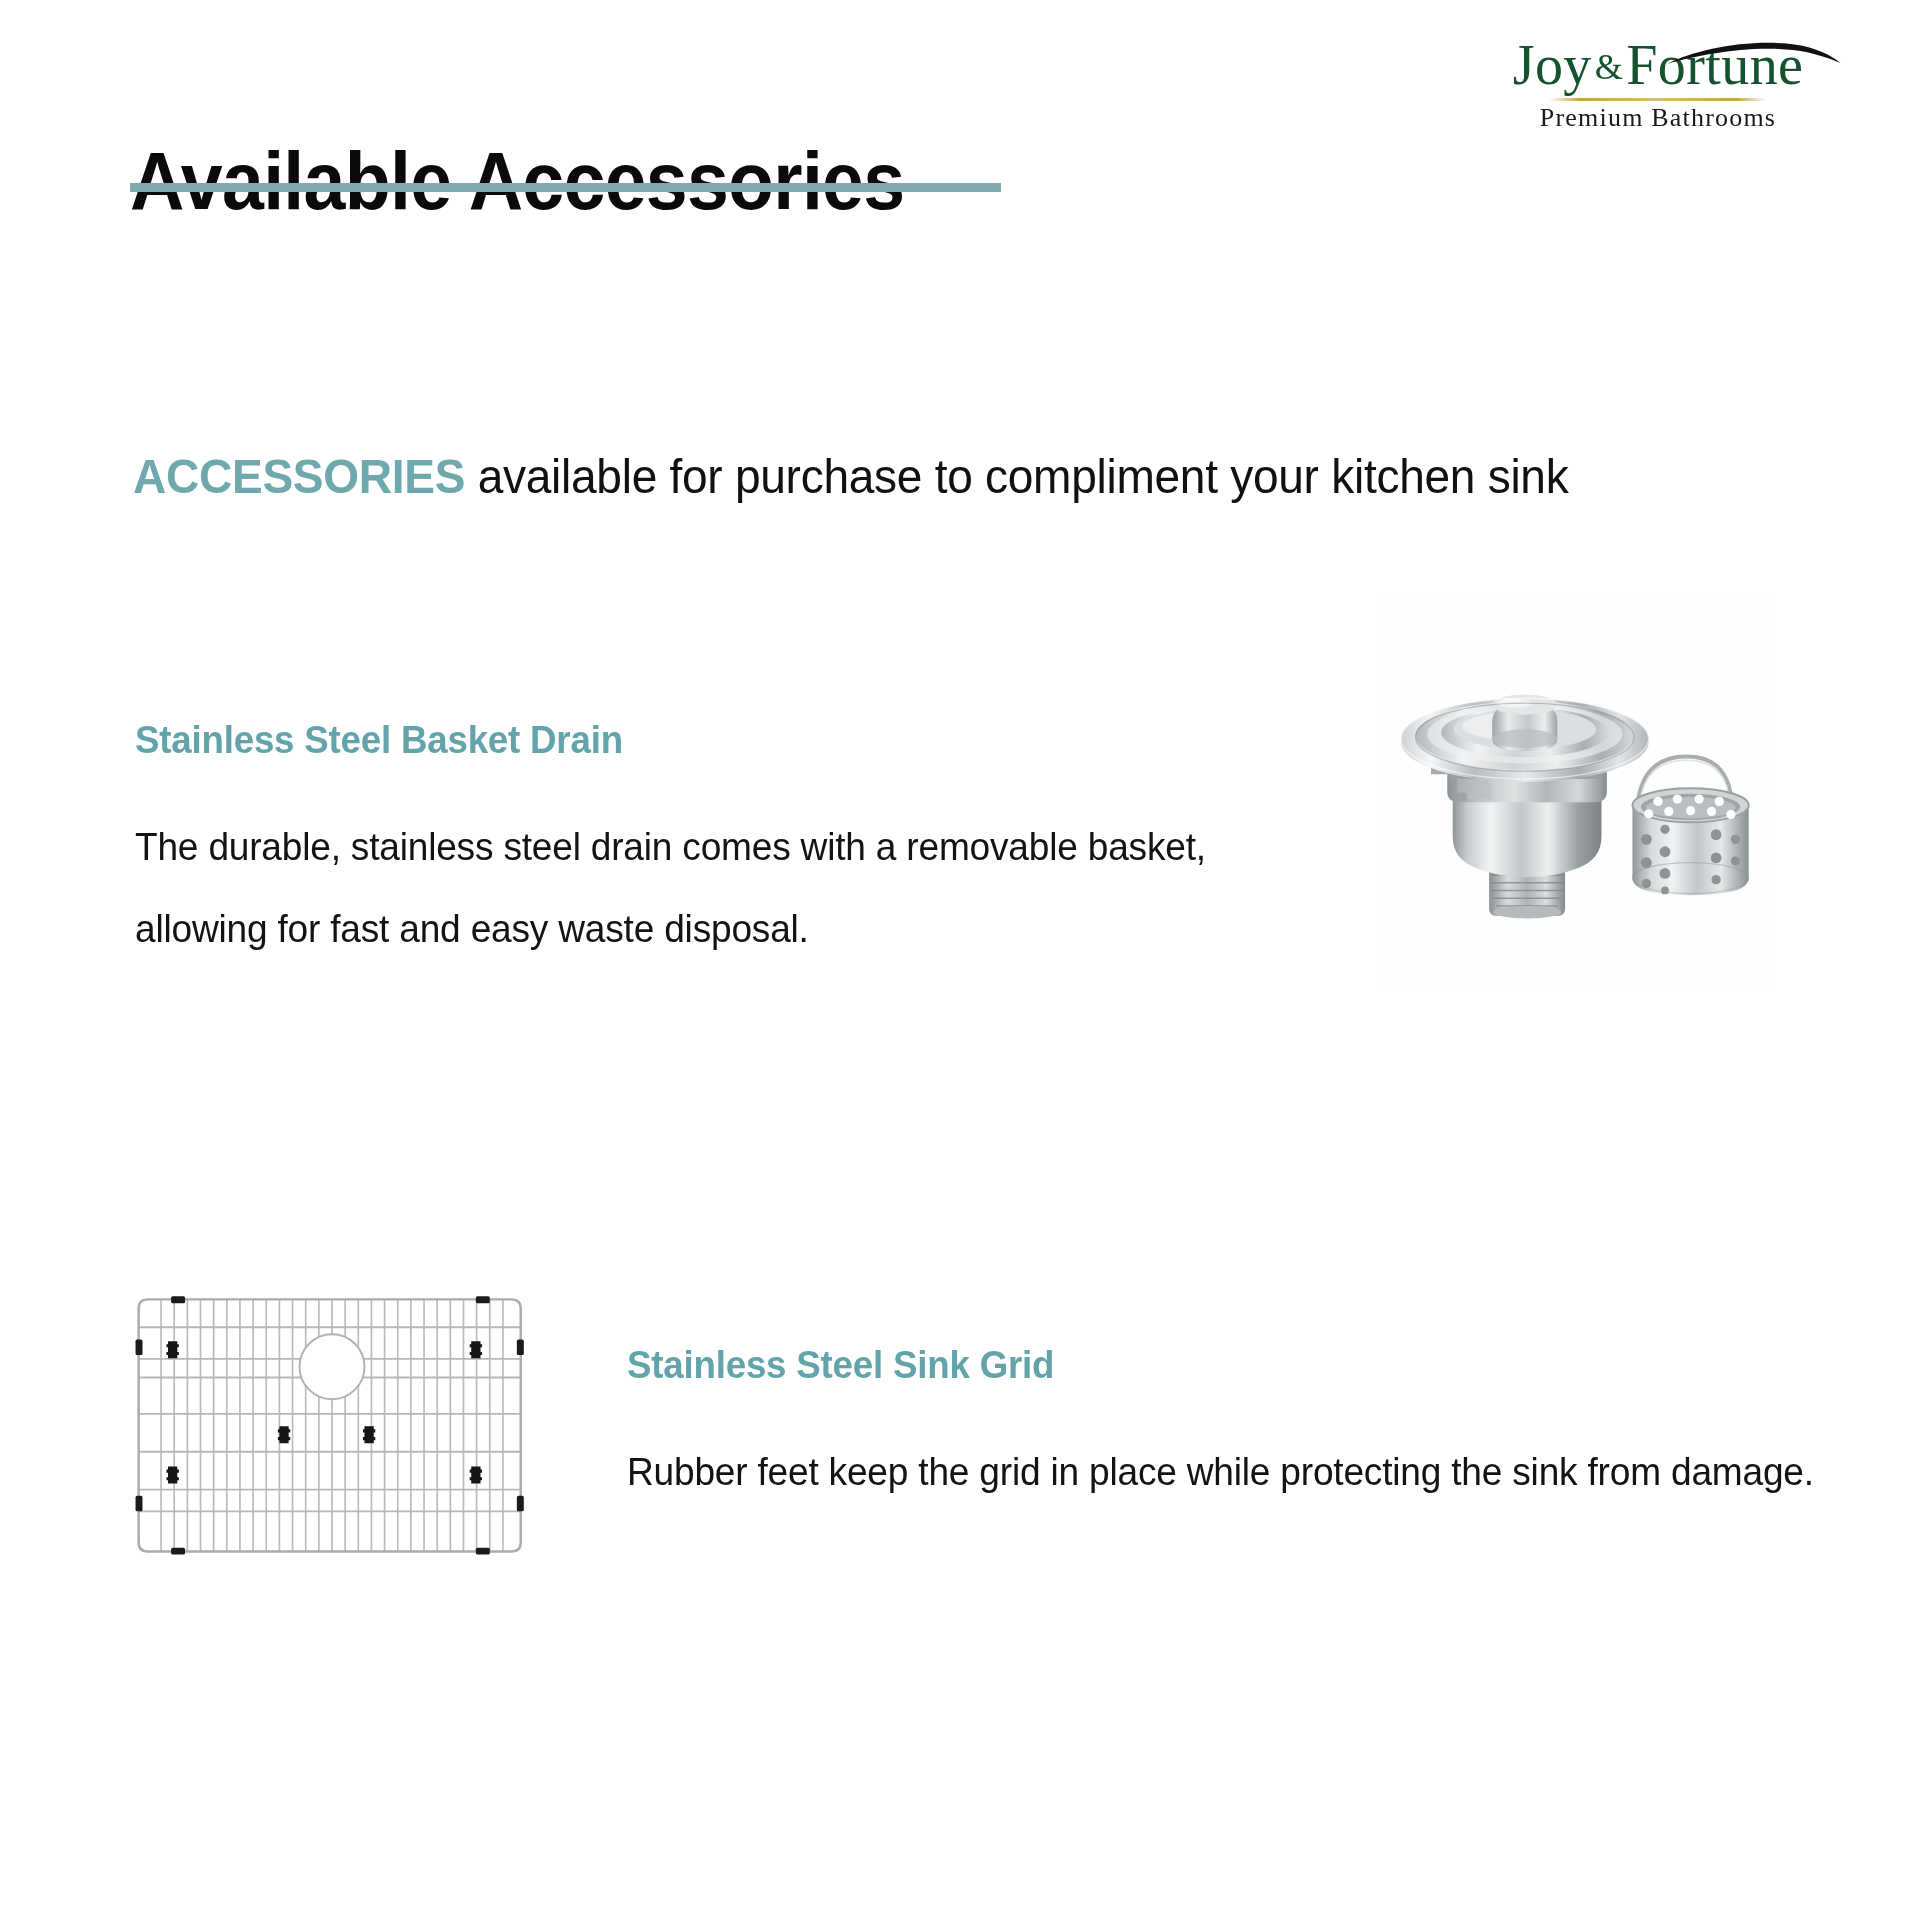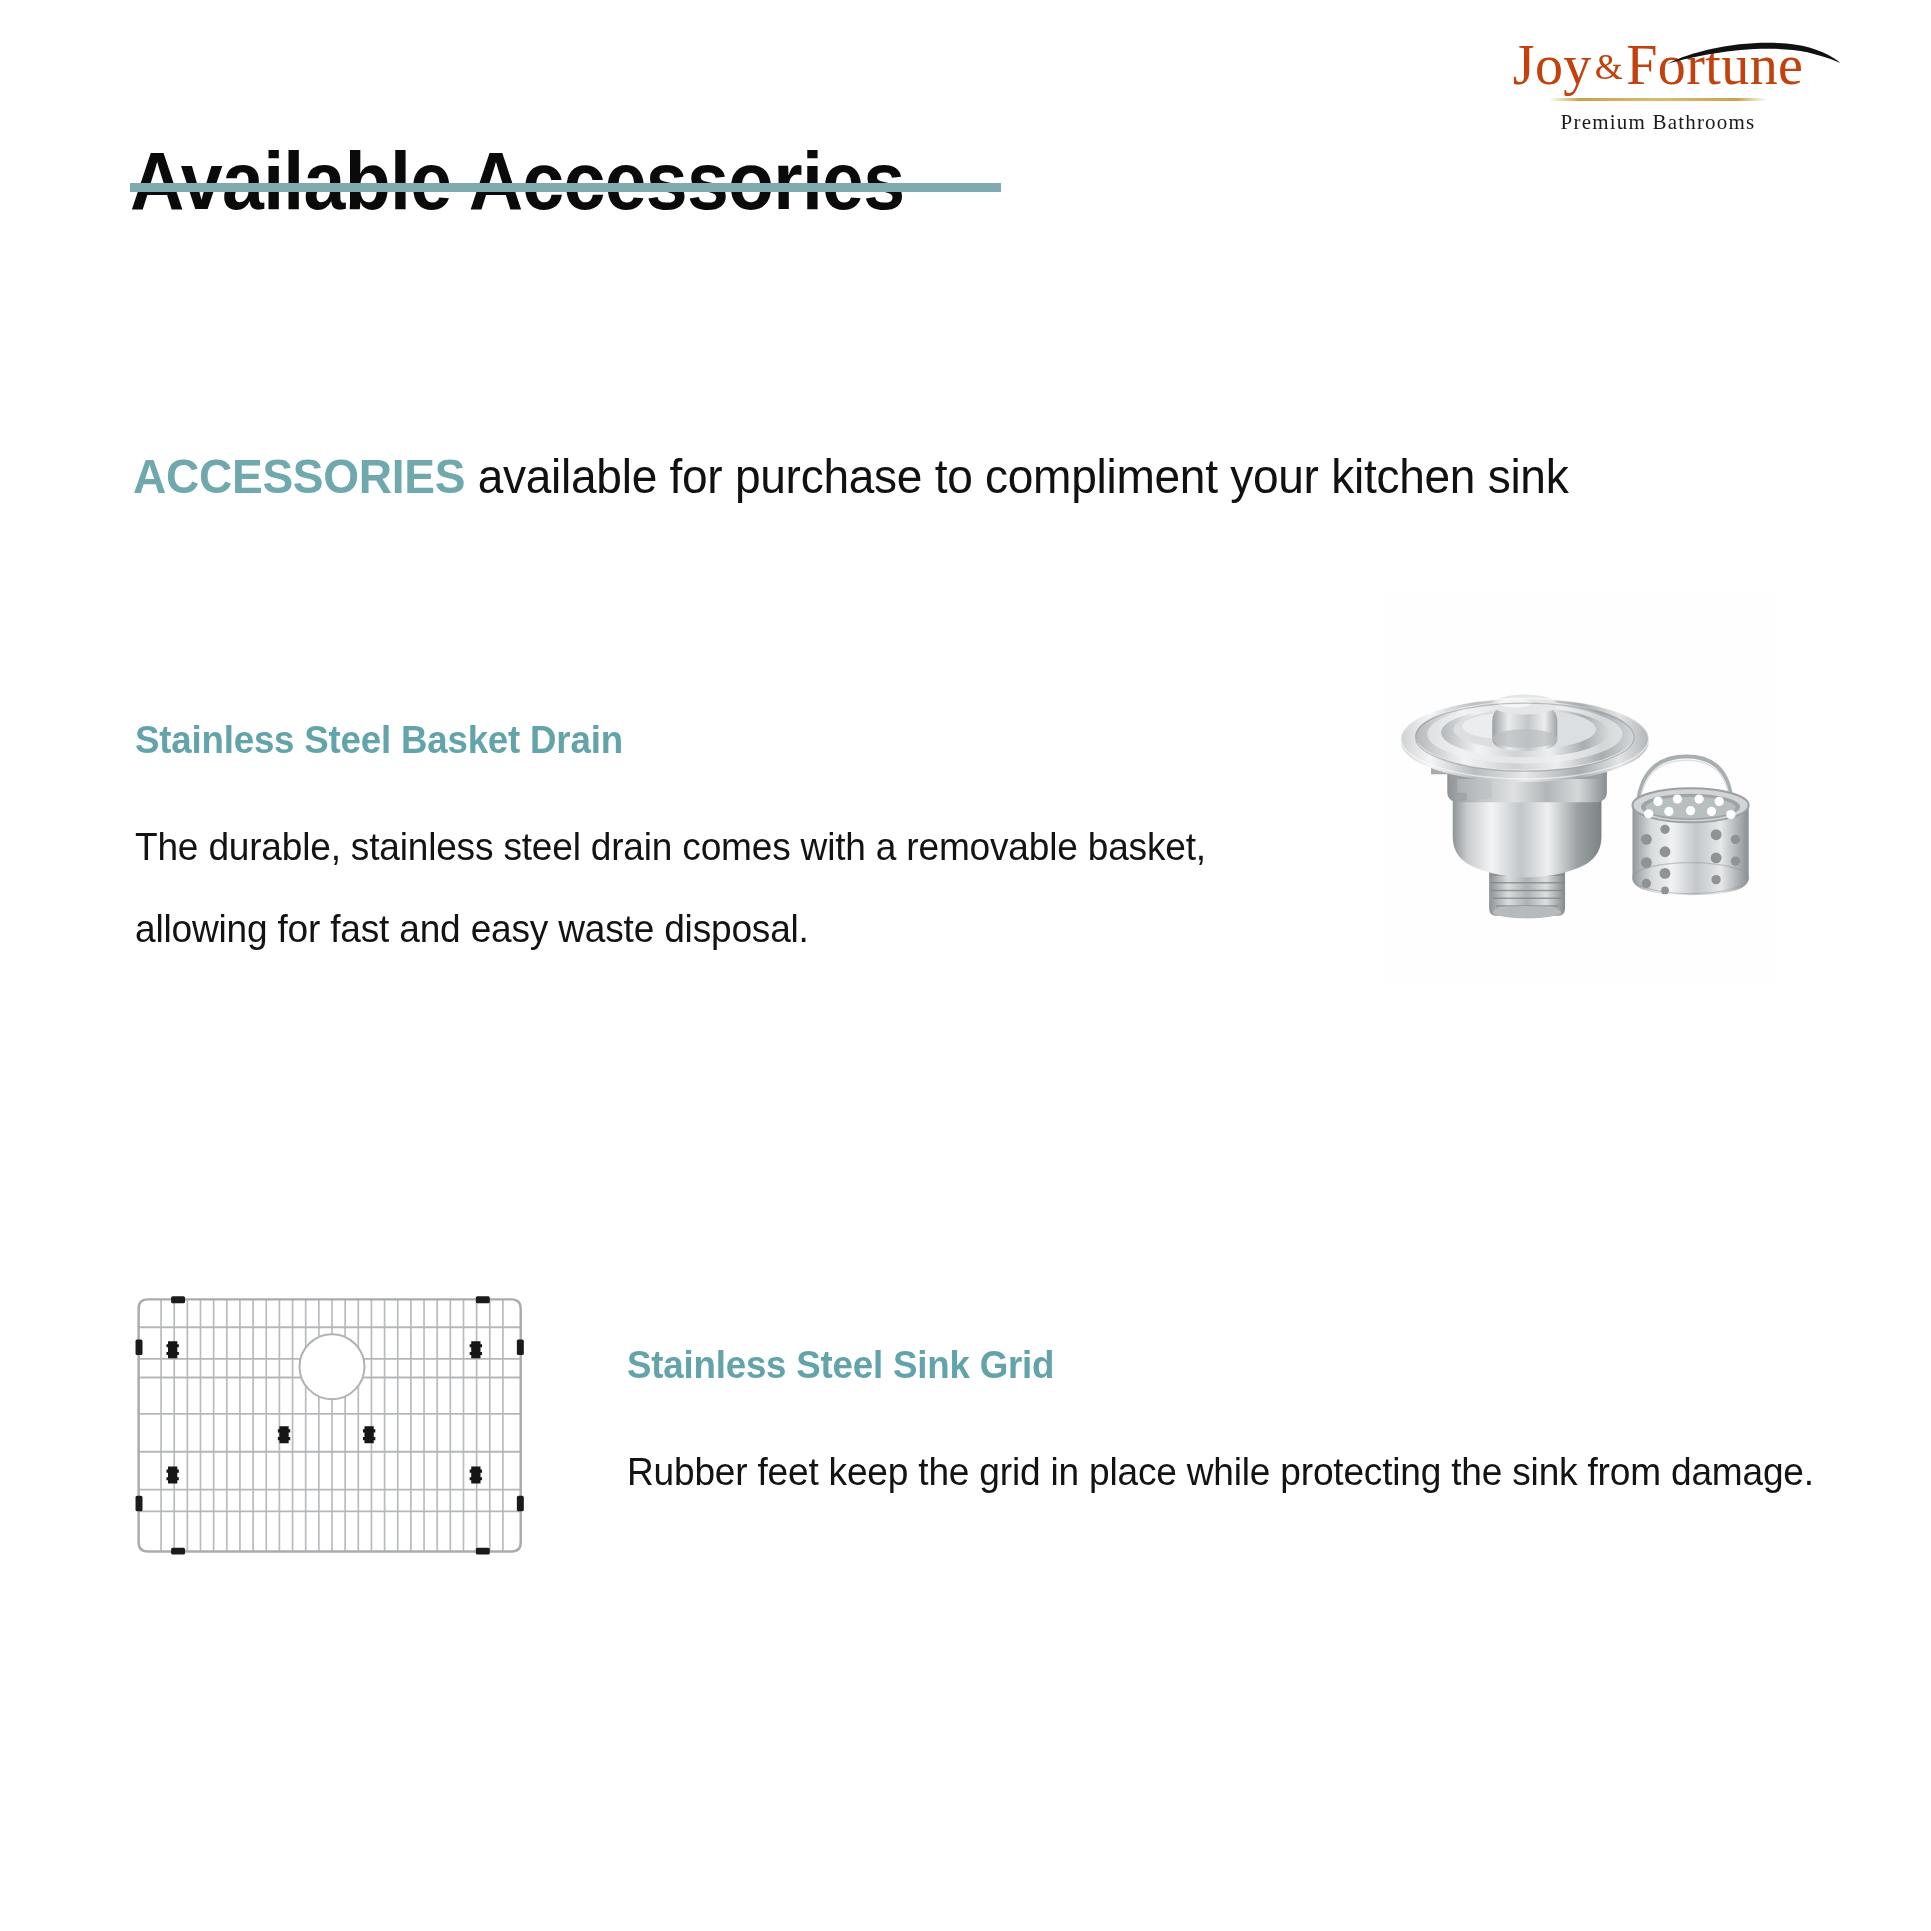--- a/index.html
+++ b/index.html
@@ -29,21 +29,21 @@
     top: 37px;
     right: 91px;
     width: 364px;
     text-align: center;
   }
   .logo-wordmark {
     position: relative;
     font-family: "Liberation Serif", "DejaVu Serif", serif;
     font-size: 56px;
     line-height: 1.0;
-    color: #c2410c;
+    color: #14532d;
     letter-spacing: 0.4px;
     white-space: nowrap;
   }
   .logo-amp {
     font-size: 36px;
     position: relative;
     top: -4.6px;
     padding: 0 3.1px;
   }
   .logo-swoosh {
@@ -55,24 +55,24 @@
     pointer-events: none;
   }
   .logo-rule {
     margin: 4.6px auto 0 auto;
     width: 218px;
     height: 3.1px;
     background: linear-gradient(to right, #ffffff 0%, #c6a44a 14%, #d7bd74 50%, #c6a44a 86%, #ffffff 100%);
   }
   .logo-tagline {
     font-family: "Liberation Serif", "DejaVu Serif", serif;
-    font-size: 21px;
+    font-size: 26px;
     color: #1a1a1a;
     letter-spacing: 1.2px;
-    margin-top: 9px;
+    margin-top: 2px;
     white-space: nowrap;
   }
 
   
   .page-title {
     position: absolute;
     left: 130px;
     top: 85px;
     font-family: "Liberation Sans Narrow", "Liberation Sans", sans-serif;
     font-weight: bold;

